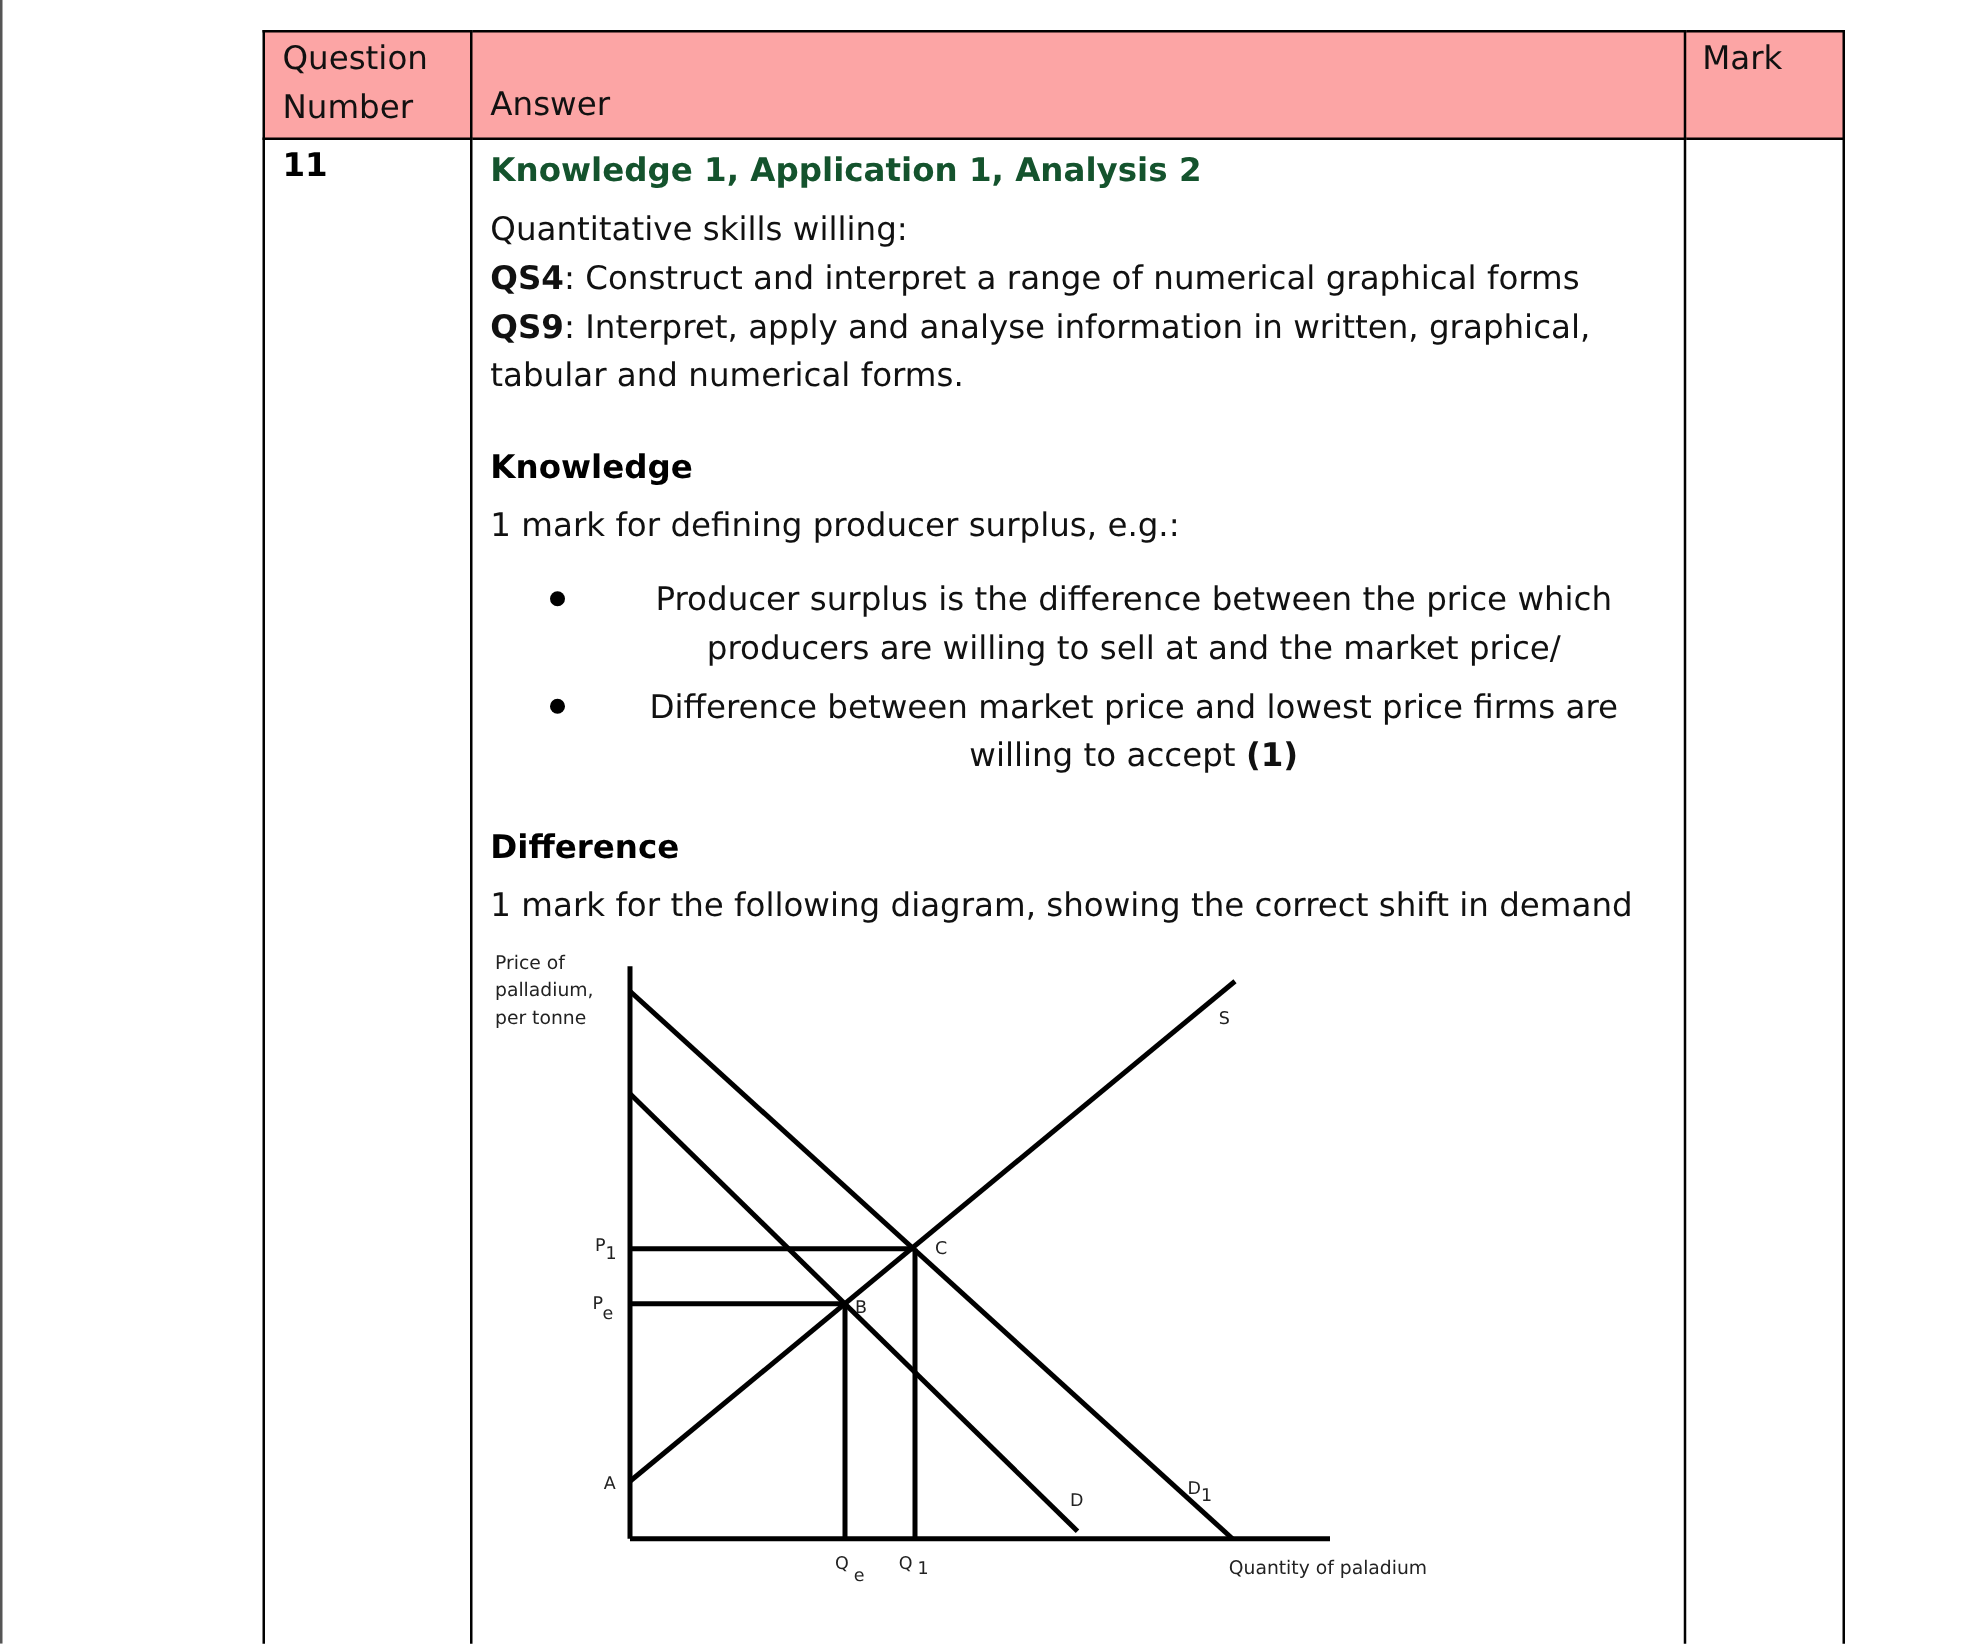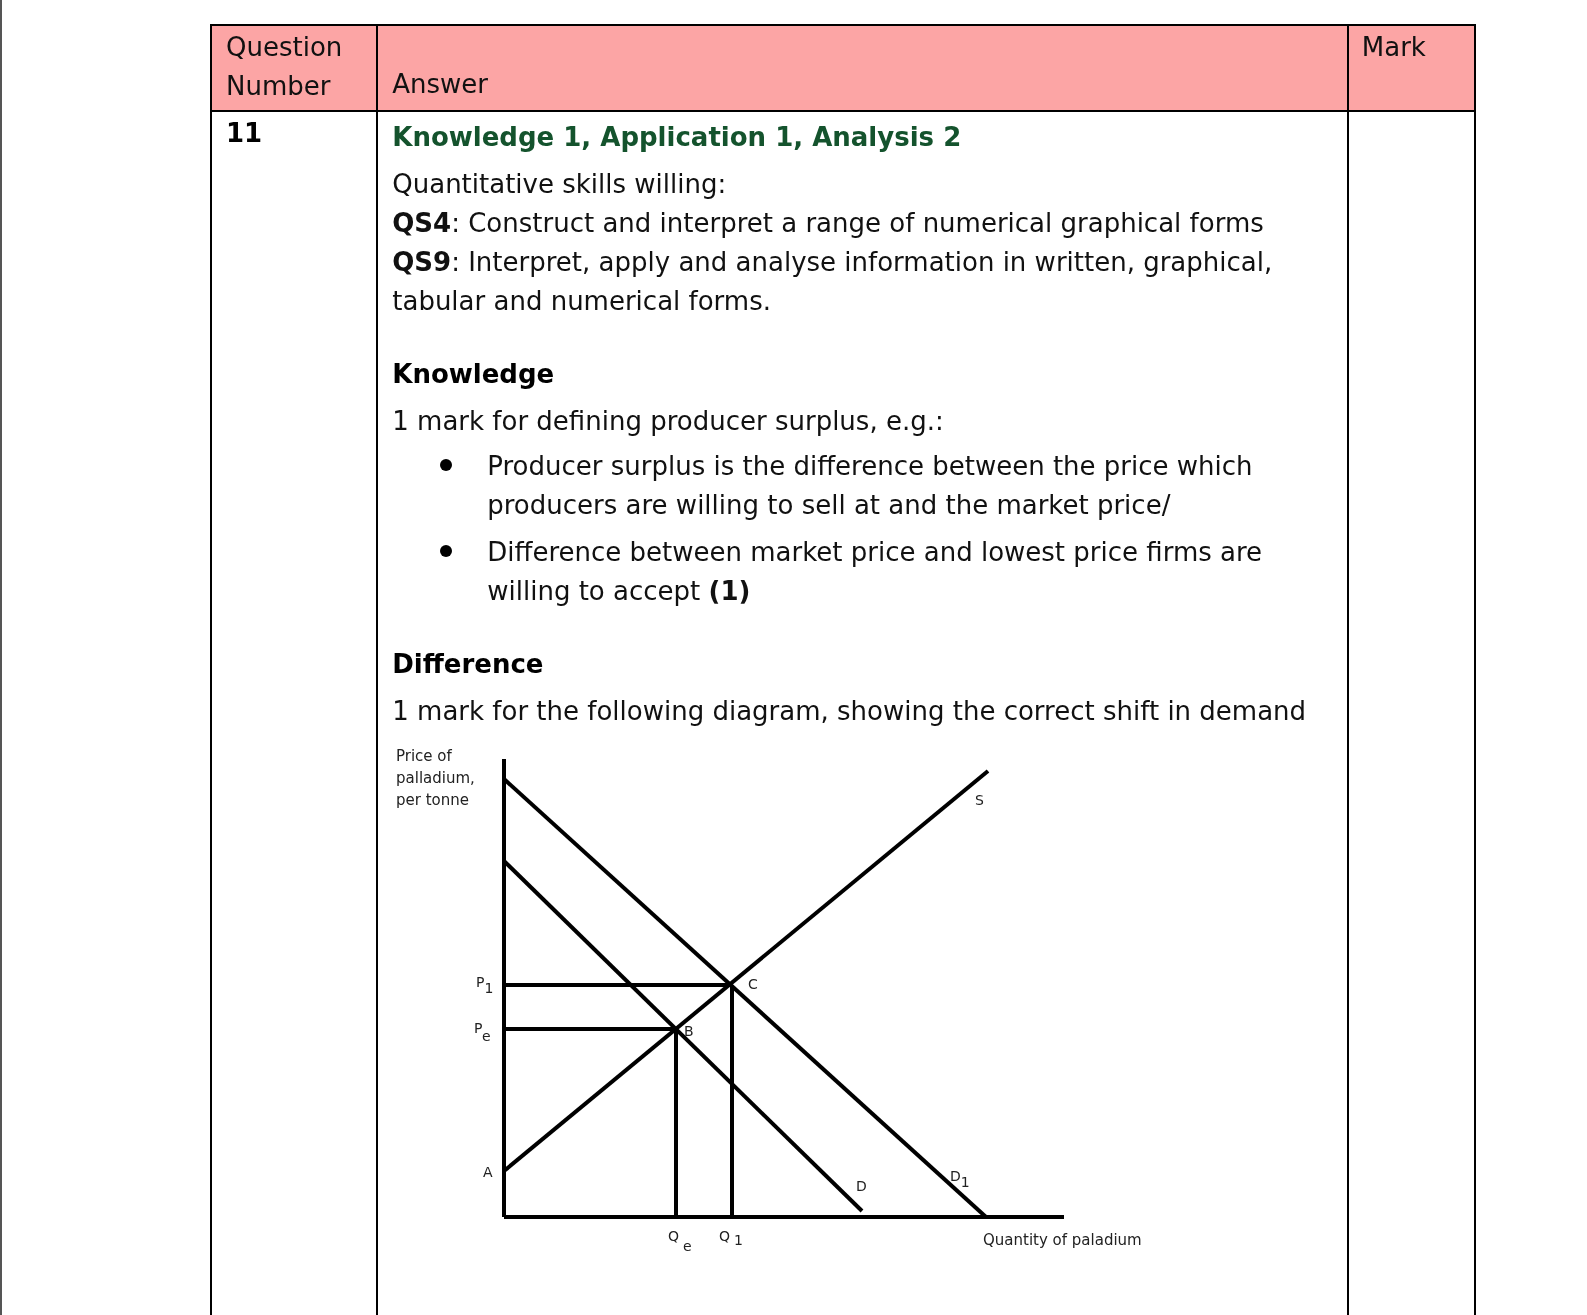--- a/index.html
+++ b/index.html
@@ -30,21 +30,21 @@
   .th-q { padding: 2px 0 0 14px !important; }
   .th-a { vertical-align: bottom !important; padding: 0 0 6px 14px !important; margin-left: 31px; }
   .th-m { padding: 2px 0 0 13px !important; }
   .mark-table tbody td { height: 1200px; }
   .qnum { font-weight: bold; font-size: 26px; padding: 6px 0 0 14px !important; }
   .answer { padding: 6px 20px 0 14px !important; font-size: 26px; line-height: 39px; color: #111; }
   .answer p { margin: 0; }
   .h-bold { font-weight: bold; color: #14532d; }
   .h-section { font-weight: bold; color: #000; margin-top: 34px !important; }
   .gap-top { margin-top: 8px !important; }
-  ul.bullets { margin: 6px 0 0 0; padding: 0 0 0 95px; list-style: none; }
+  ul.bullets { margin: 20px 0 0 0; padding: 0 0 0 95px; list-style: none; text-align: center; }
   ul.bullets li { position: relative; margin-bottom: 8px; }
   ul.bullets li .bullet-dot {
     position: absolute; left: -47px; top: 12px; width: 12px; height: 12px;
     border-radius: 50%; background: #000;
   }
   .diagram-wrap { position: relative; width: 800px; height: 540px; margin-top: 10px; margin-left: -6px; text-align: center; }
   .diagram-wrap svg { position: absolute; left: 0; top: 0; }
   .dlabel { font-family: "DejaVu Sans", "Liberation Sans", sans-serif; font-size: 15px; fill: #222; }
   .dlabel-sm { font-family: "DejaVu Sans", "Liberation Sans", sans-serif; font-size: 14px; fill: #222; }
 </style>

